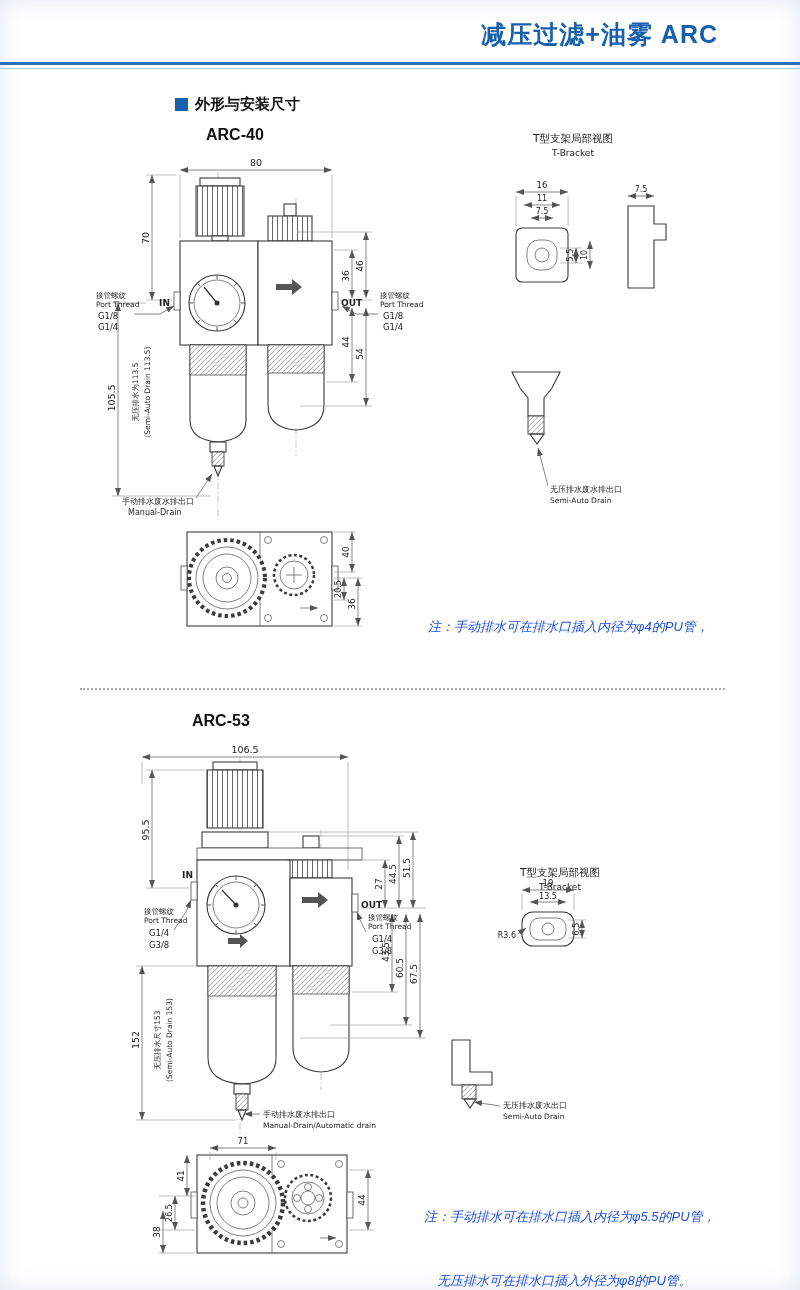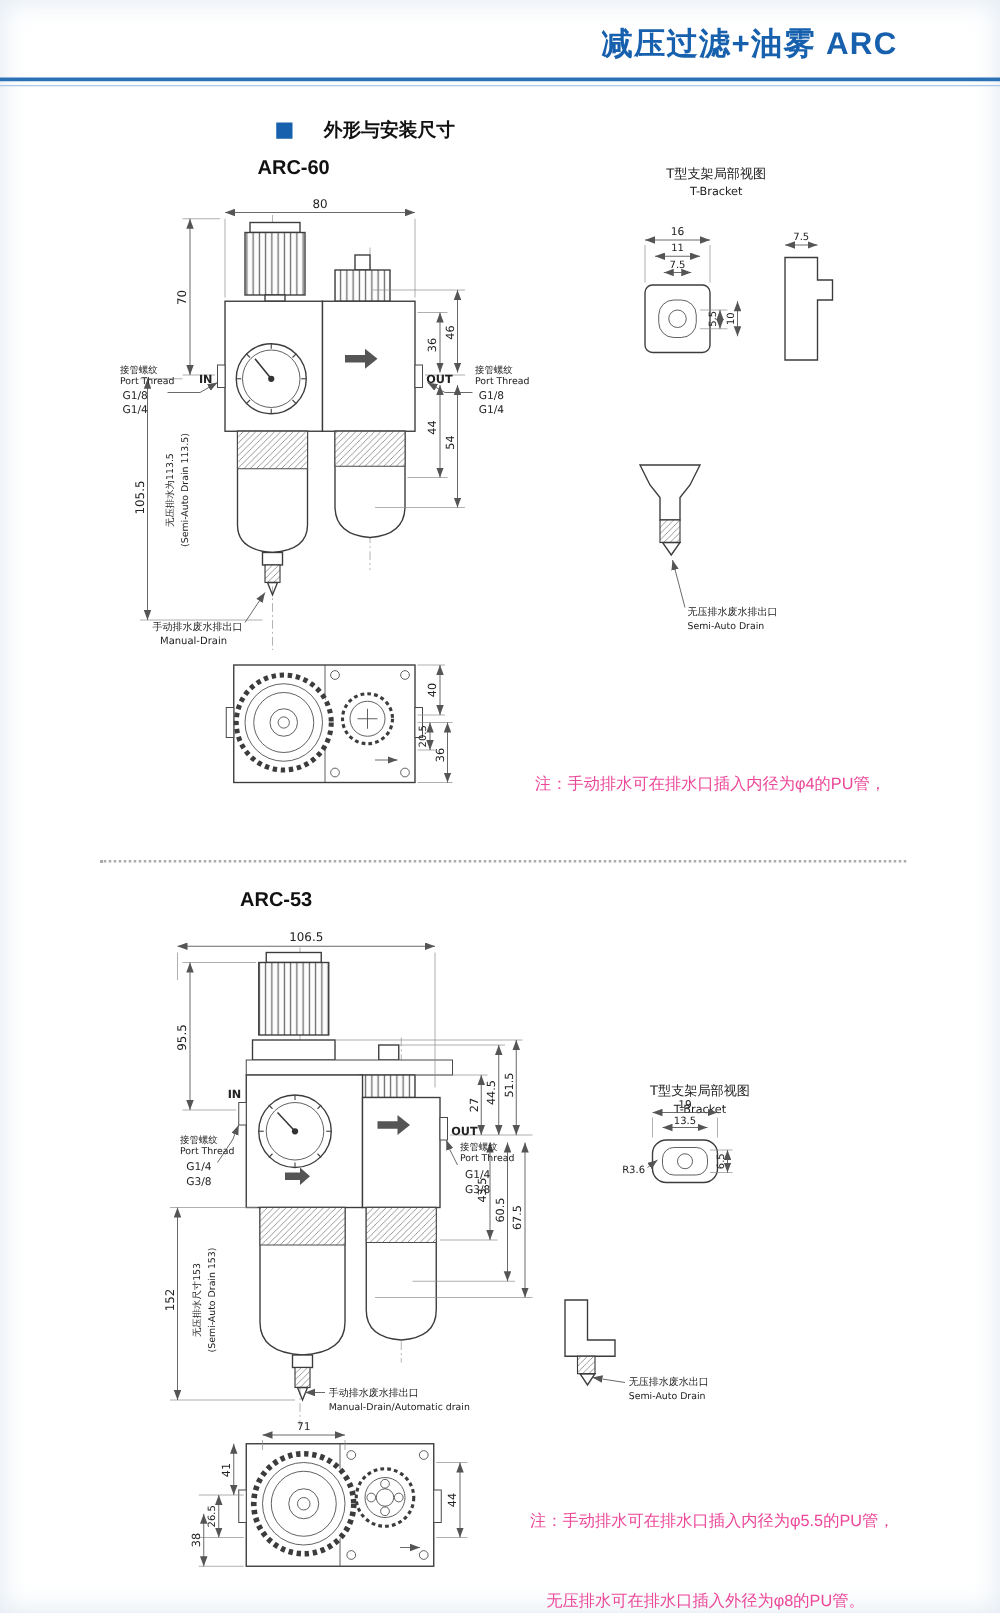--- a/index.html
+++ b/index.html
@@ -3,25 +3,25 @@
 <meta charset="utf-8">
 <style>
   html,body{margin:0;padding:0;background:#e9eff5;}
   .page{position:relative;width:800px;height:1290px;background:#ffffff;overflow:hidden;
         box-shadow:inset 0 0 22px rgba(150,180,210,0.30);
         font-family:"Liberation Sans","DejaVu Sans",sans-serif;}
   .abs{position:absolute;}
   .doc-title{top:18px;right:82px;font-size:25px;font-weight:bold;color:#1760ae;letter-spacing:1px;z-index:3;}
   .rule1{top:62px;left:0;width:800px;height:3px;background:#2a72b5;z-index:3;}
   .rule2{top:68px;left:0;width:800px;height:1px;background:#a9c8e6;z-index:3;}
-  .section-head{top:95px;left:175px;z-index:3;display:flex;align-items:center;gap:25px;margin-left:46px;}
+  .section-head{top:95px;left:175px;z-index:3;display:flex;align-items:center;gap:7px;}
   .blue-sq{width:13px;height:13px;background:#1760ae;display:inline-block;}
   .section-head .txt{font-size:15px;font-weight:bold;color:#111;}
   .model-head{font-size:16px;font-weight:bold;color:#111;z-index:3;}
-  .note{font-size:13px;color:#ec4899;z-index:3;white-space:nowrap;}
+  .note{font-size:13px;color:#1d4ed8;z-index:3;white-space:nowrap;font-style:italic;}
   .divider{top:688px;left:80px;width:645px;border-top:2px dotted #aaa;z-index:3;}
   svg{position:absolute;left:0;z-index:2;}
   svg text{font-family:"DejaVu Sans","Liberation Sans",sans-serif;fill:#222;}
   .ol{fill:#ffffff;stroke:#3c3c3c;stroke-width:1.1;}
   .ol2{fill:#ffffff;stroke:#4a4a4a;stroke-width:0.8;}
   .nf{fill:none;stroke:#3c3c3c;stroke-width:1.1;}
   .thin{fill:none;stroke:#4a4a4a;stroke-width:0.7;}
   .diml{stroke:#555;stroke-width:0.7;fill:none;}
   .extl{stroke:#8a8a8a;stroke-width:0.55;fill:none;}
   .cl{stroke:#9a9a9a;stroke-width:0.6;stroke-dasharray:7 2.5 1.5 2.5;fill:none;}
@@ -440,21 +440,21 @@
 
   <div class="abs doc-title">减压过滤+油雾 ARC</div>
   <div class="abs rule1"></div>
   <div class="abs rule2"></div>
 
   <div class="abs section-head">
     <span class="blue-sq"></span>
     <span class="txt">外形与安装尺寸</span>
   </div>
 
-  <div class="abs model-head" style="left:206px;top:126px;">ARC-60</div>
+  <div class="abs model-head" style="left:206px;top:126px;">ARC-40</div>
   <div class="abs model-head" style="left:192px;top:712px;">ARC-53</div>
 
   <div class="abs divider"></div>
 
   <div class="abs note" style="left:428px;top:618px;">注：手动排水可在排水口插入内径为φ4的PU管，</div>
 
   <div class="abs note" style="left:424px;top:1208px;text-align:right;">注：手动排水可在排水口插入内径为φ5.5的PU管，</div>
   <div class="abs note" style="left:437px;top:1272px;">无压排水可在排水口插入外径为φ8的PU管。</div>
 
 </div>

